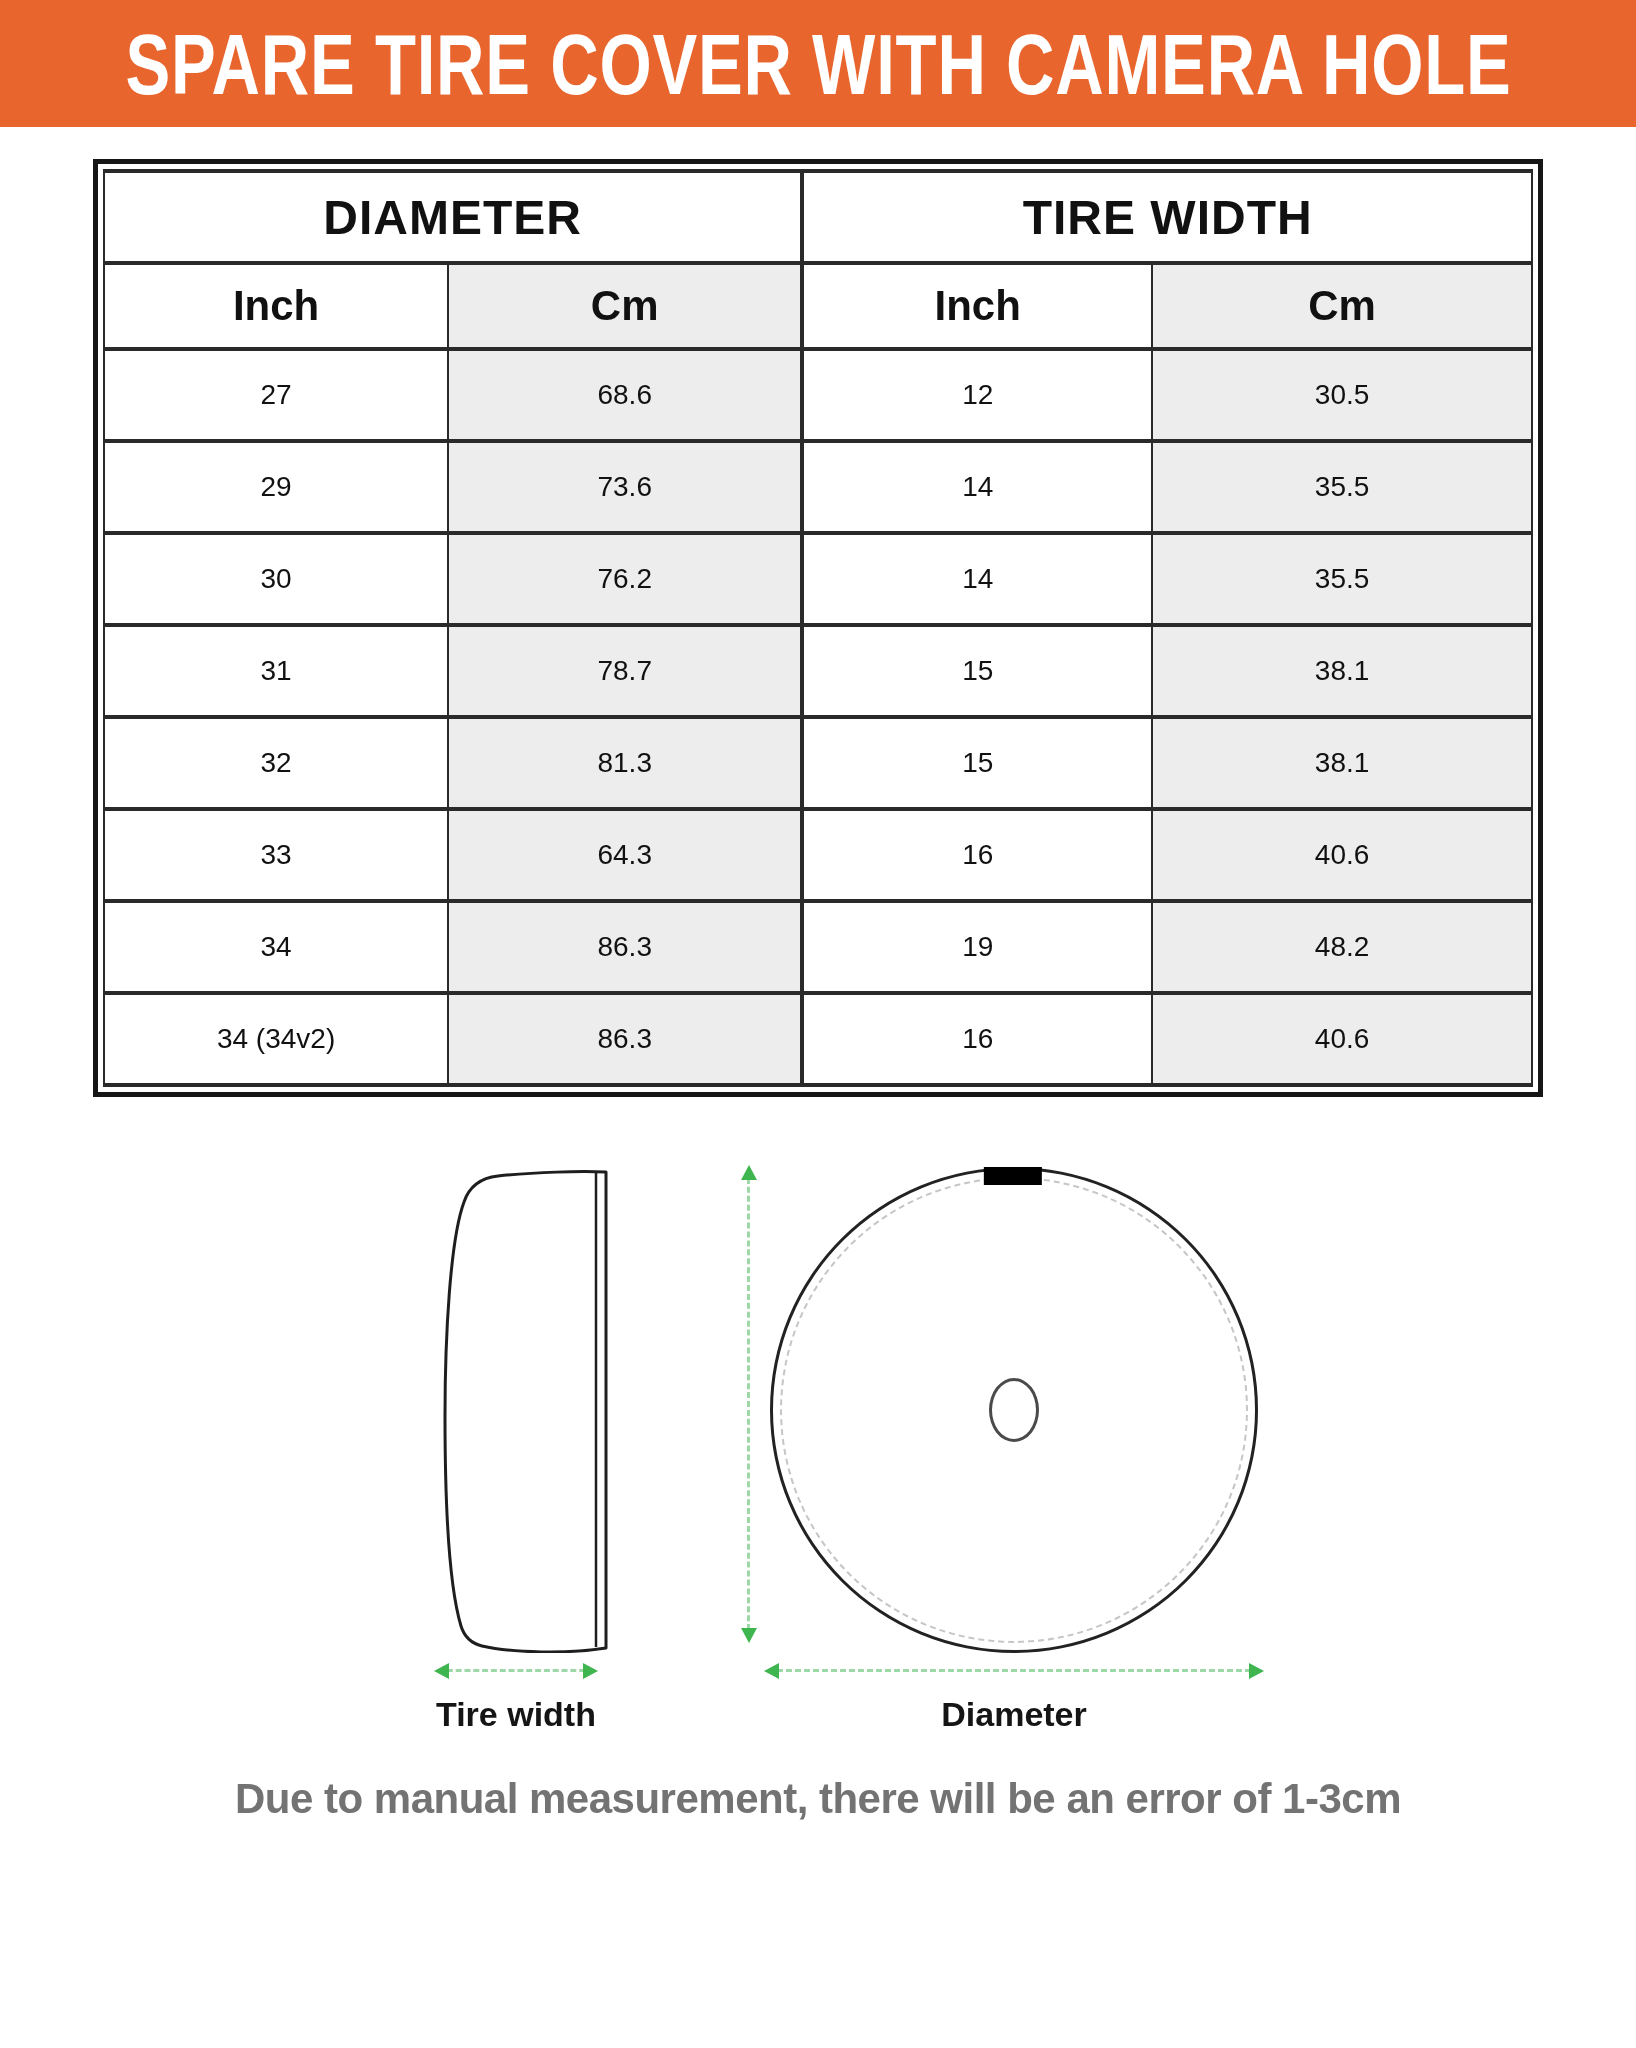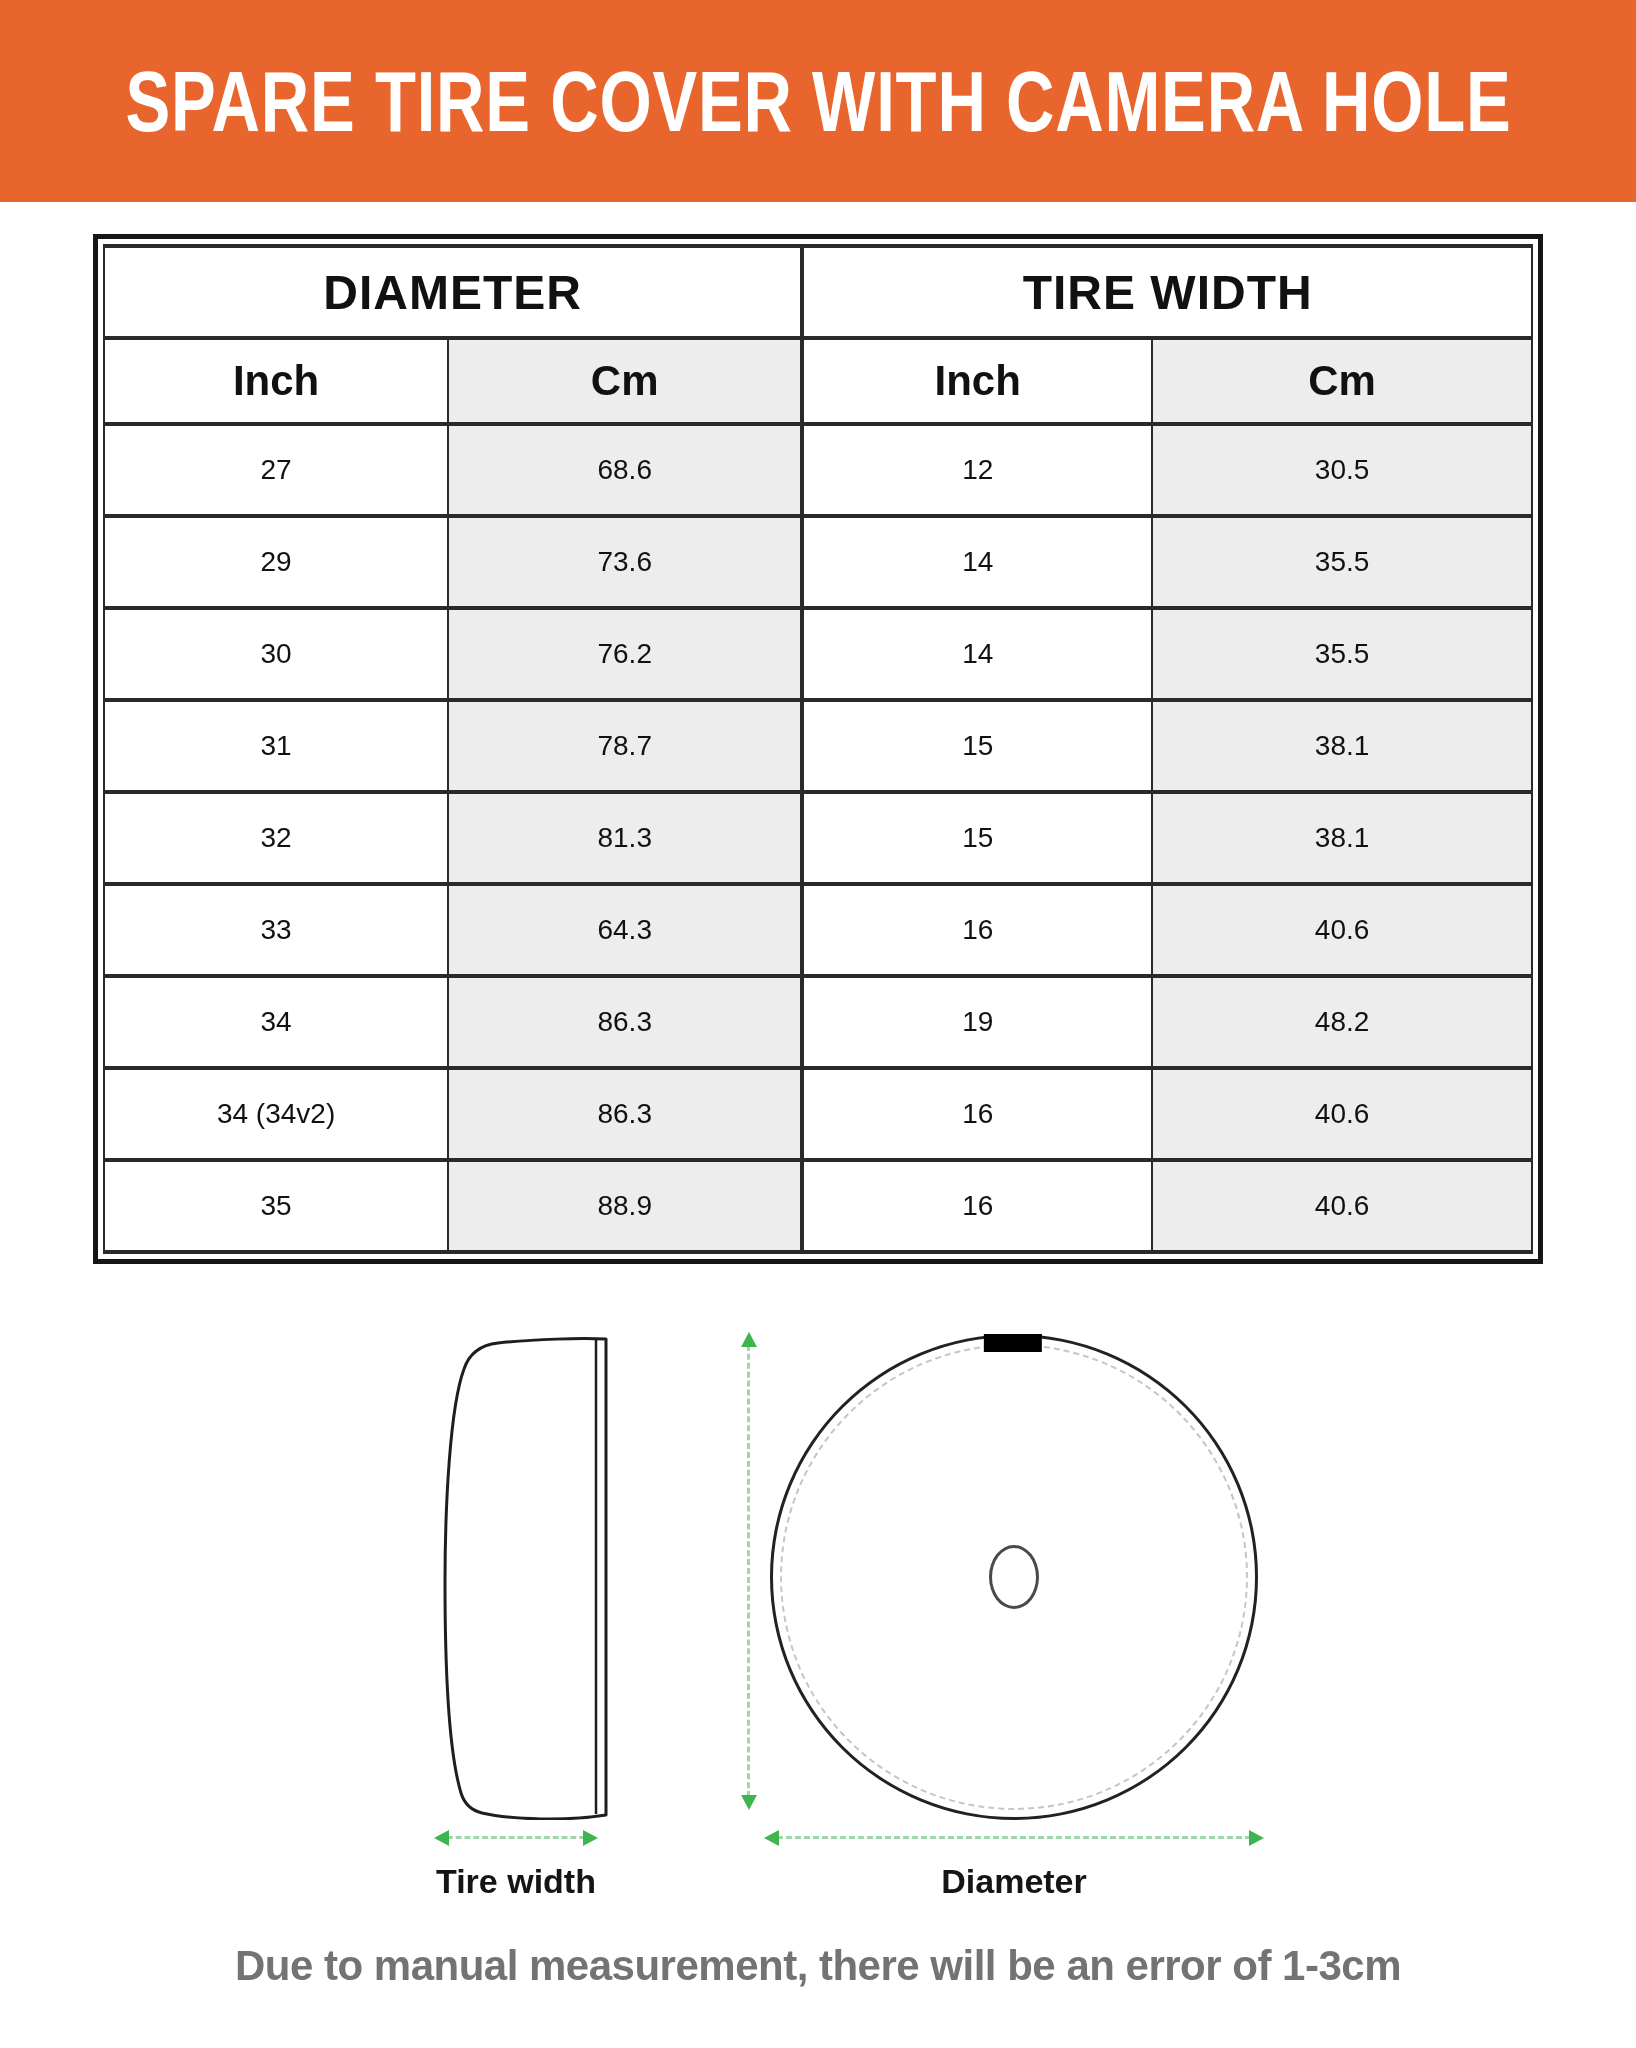--- a/index.html
+++ b/index.html
@@ -4,21 +4,21 @@
 <style>
   * { margin:0; padding:0; box-sizing:border-box; }
   html,body { background:#ffffff; }
   .page {
     position:relative; width:1636px; height:2048px; overflow:hidden;
     background:#ffffff; font-family:"Liberation Sans", sans-serif; color:#111;
   }
 
   
   .banner {
-    height:202px; background:#E8652D;
+    height:127px; background:#E8652D;
     display:flex; align-items:center; justify-content:center;
   }
   .banner-title {
     color:#ffffff; font-weight:700; font-size:86px; line-height:1;
     white-space:nowrap; letter-spacing:1px;
     transform:scaleX(0.78); transform-origin:center;
   }
 
   
   .table-wrap {
@@ -164,26 +164,20 @@
           <td class="cm">86.3</td>
           <td class="mid">19</td>
           <td class="cm">48.2</td>
         </tr>
         <tr>
           <td>34 (34v2)</td>
           <td class="cm">86.3</td>
           <td class="mid">16</td>
           <td class="cm">40.6</td>
         </tr>
-        <tr>
-          <td>35</td>
-          <td class="cm">88.9</td>
-          <td class="mid">16</td>
-          <td class="cm">40.6</td>
-        </tr>
       </tbody>
     </table>
   </div>
 
   <div class="diagram">
 
     <svg class="side-view" viewBox="0 0 172 486">
       <path d="M166,5 L166,481 C128,487 72,486 42,479 C30,476 24,469 21,459
                C9,419 5,331 5,249 C5,171 10,73 24,35 C29,20 40,11 58,9
                C95,5 140,4 166,5 Z" fill="#ffffff" stroke="#1e1e1e" stroke-width="3" stroke-linejoin="round"></path>

